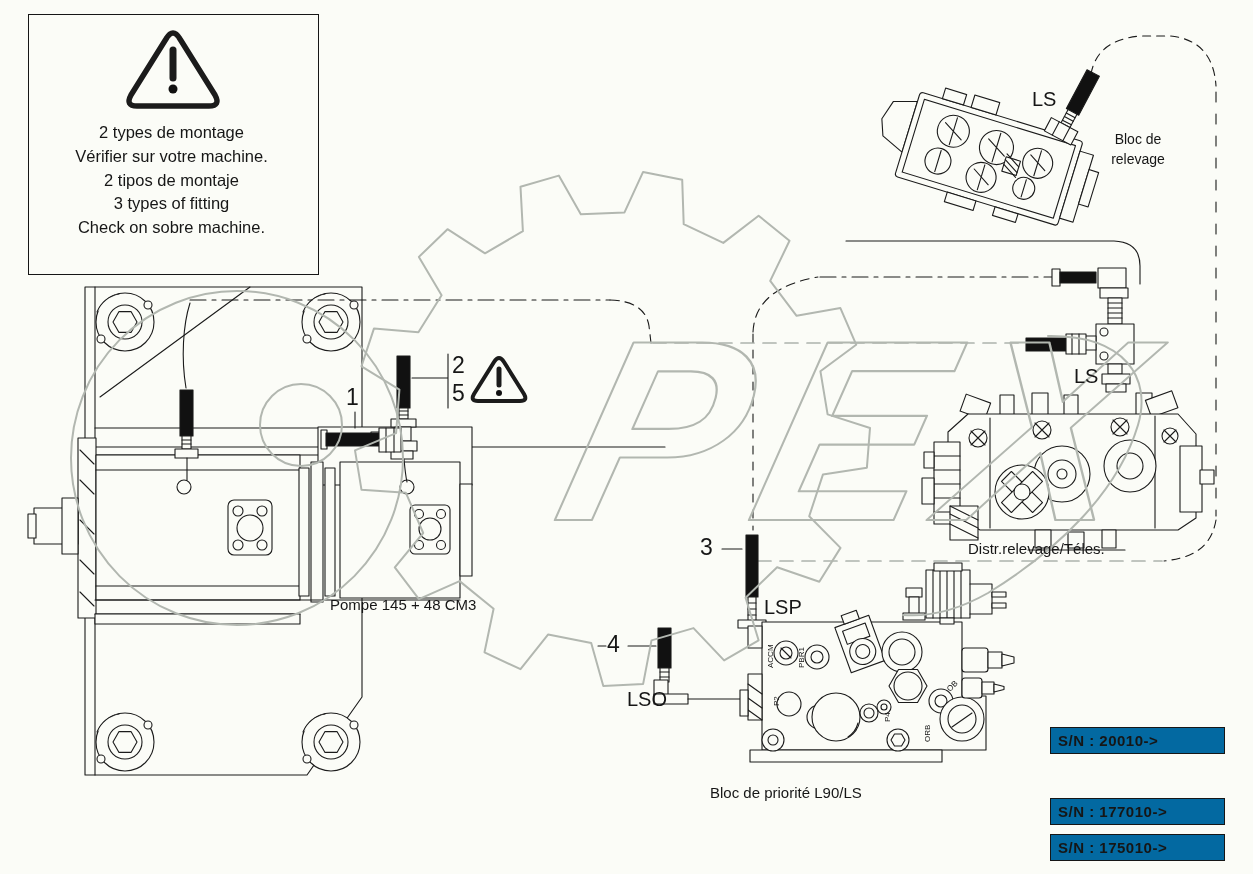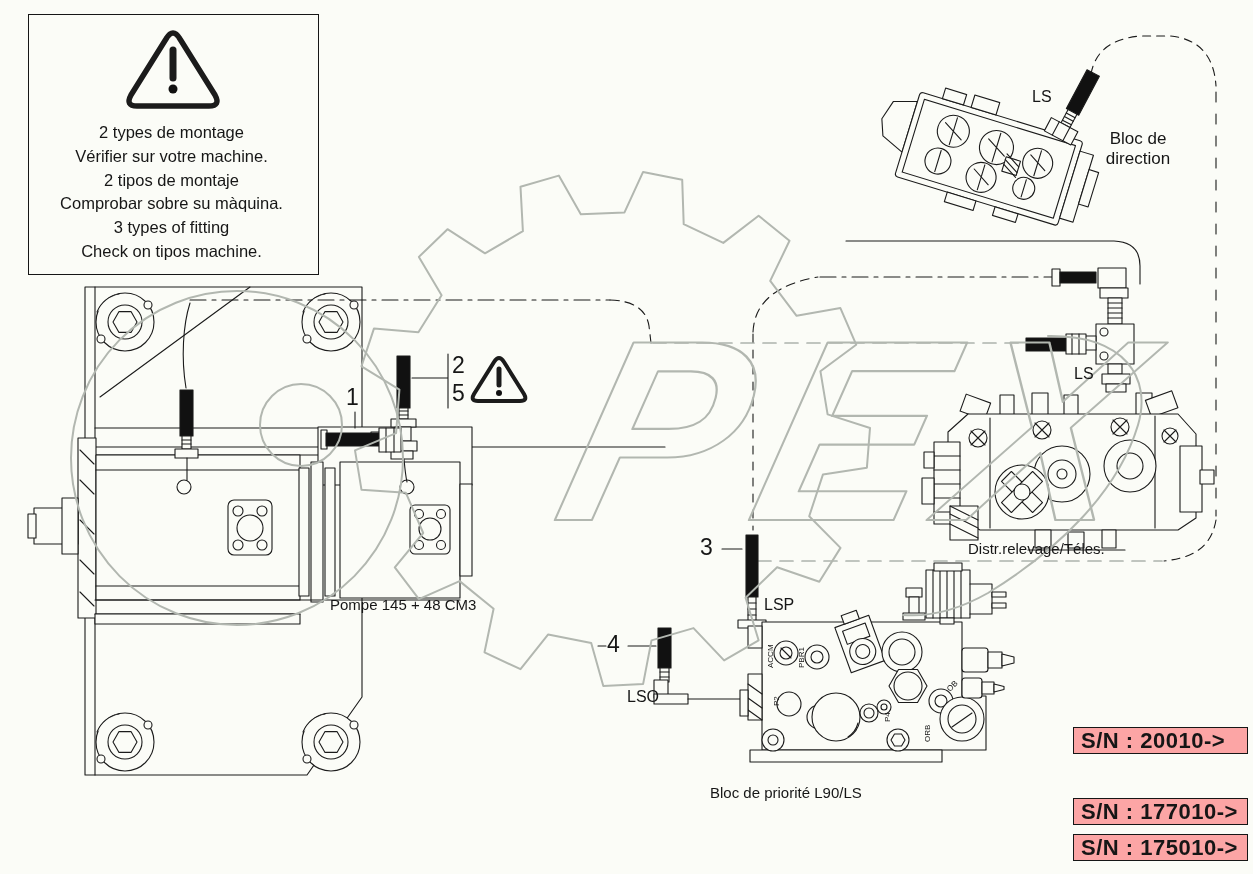--- a/index.html
+++ b/index.html
@@ -2,35 +2,35 @@
 <html><head>
 <meta charset="utf-8">
 <style>
   html,body{margin:0;padding:0;background:#e8e8e8;}
   #canvas{
     position:relative;width:1253px;height:874px;background:#fbfcf7;
     font-family:"Liberation Sans",sans-serif;color:#161616;overflow:hidden;
   }
   #art{position:absolute;left:0;top:0;}
   .lbl{position:absolute;font-size:15px;white-space:nowrap;}
-  .tag{position:absolute;font-size:16px;white-space:nowrap;}
+  .tag{position:absolute;font-size:20px;white-space:nowrap;}
   .callout{position:absolute;font-size:23px;white-space:nowrap;}
   .warnbox{
     position:absolute;left:28px;top:14px;width:289px;height:259px;
     border:1.6px solid #161616;background:transparent;
   }
   .warntext{
     position:absolute;left:30px;top:121px;width:283px;text-align:center;
     font-size:16.5px;line-height:23.8px;
   }
   .dirlabel{position:absolute;left:1093px;top:129px;width:90px;text-align:center;
-    font-size:17px;line-height:20px;}
+    font-size:14px;line-height:20px;}
   .snplate{
-    position:absolute;left:1073px;width:166px;height:25px;border:1.6px solid #161616;
-    background:#fca5a5;font-weight:bold;font-size:22px;line-height:25px;
+    position:absolute;left:1050px;width:166px;height:25px;border:1.6px solid #161616;
+    background:#0369a1;font-weight:bold;font-size:15px;line-height:25px;
     padding-left:7px;box-sizing:content-box;letter-spacing:0.5px;
   }
 </style>
 </head>
 <body>
 
 <div id="canvas">
 
 <svg id="art" width="1253" height="874" viewBox="0 0 1253 874" stroke="#1b1b1b" fill="none" stroke-width="1.1" stroke-linejoin="round" stroke-linecap="round">
 
@@ -346,42 +346,41 @@
     <text x="680" y="520" transform="skewX(-14)" font-family="Liberation Sans, sans-serif" font-size="258" font-weight="bold" font-style="italic" letter-spacing="22" stroke-width="2.2">PEX</text>
     <path d="M1048,336 C1125,335 1152,378 1138,425 C1118,492 1058,550 988,593 C958,610 928,617 903,615"></path>
   </g>
 </svg>
 
 <div class="warnbox"></div>
 <div class="warntext">
   <div>2 types de montage</div>
   <div>Vérifier sur votre machine.</div>
   <div>2 tipos de montaje</div>
-  <div>Comprobar sobre su màquina.</div>
   <div>3 types of fitting</div>
-  <div>Check on tipos machine.</div>
+  <div>Check on sobre machine.</div>
 </div>
 
 <div class="callout" style="left:346px;top:384px">1</div>
 <div class="callout" style="left:452px;top:352px">2</div>
 <div class="callout" style="left:452px;top:380px">5</div>
 <div class="callout" style="left:700px;top:534px">3</div>
 <div class="callout" style="left:607px;top:631px">4</div>
 
 <div class="tag" style="left:1032px;top:88px">LS</div>
 <div class="tag" style="left:1074px;top:365px">LS</div>
 <div class="tag" style="left:764px;top:596px">LSP</div>
 <div class="tag" style="left:627px;top:688px">LSO</div>
 
 <div class="lbl" style="left:330px;top:596px">Pompe 145 + 48 CM3</div>
 <div class="lbl" style="left:710px;top:784px">Bloc de priorité L90/LS</div>
 <div class="lbl" style="left:968px;top:540px">Distr.relevage/Téles.</div>
 
 <div class="dirlabel">
   <div>Bloc de</div>
-  <div>direction</div>
+  <div>relevage</div>
 </div>
 
 <div class="snplate" style="top:727px">S/N : 20010-&gt;</div>
 <div class="snplate" style="top:798px">S/N : 177010-&gt;</div>
 <div class="snplate" style="top:834px">S/N : 175010-&gt;</div>
 
 </div>
 
 </body></html>

